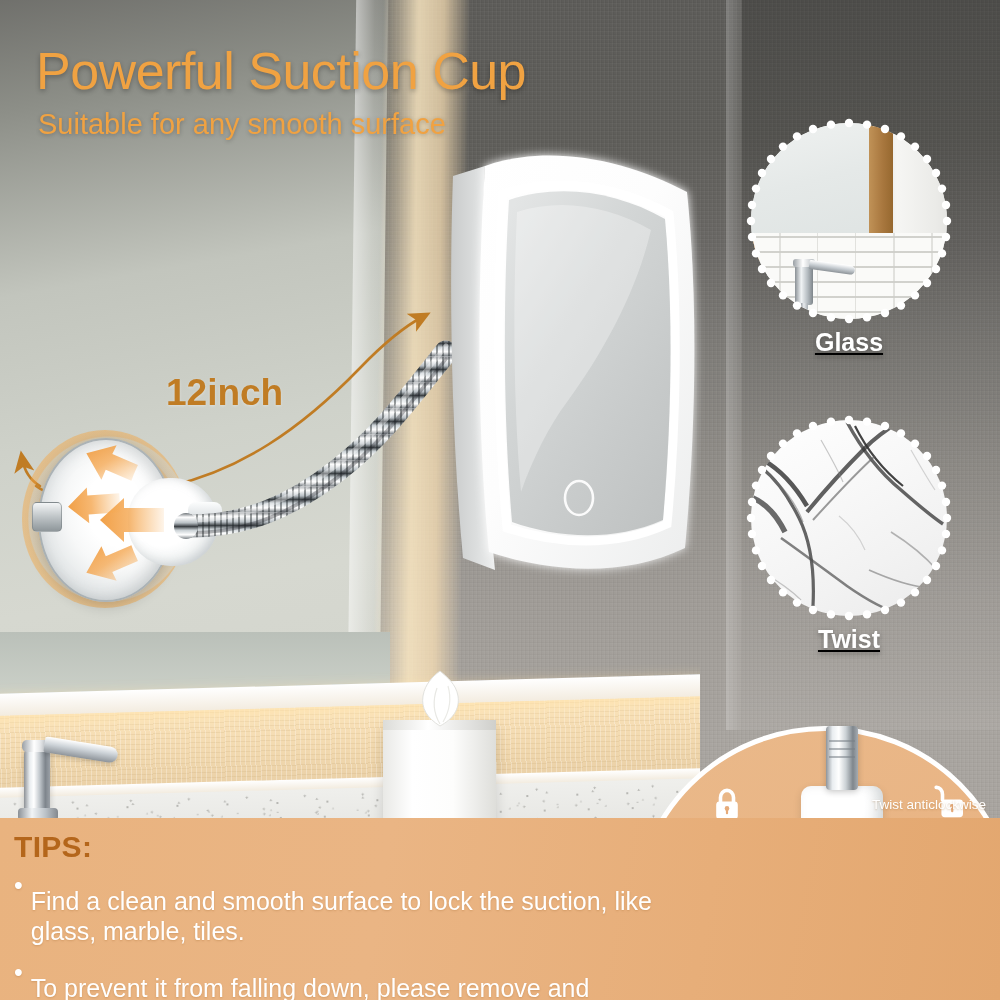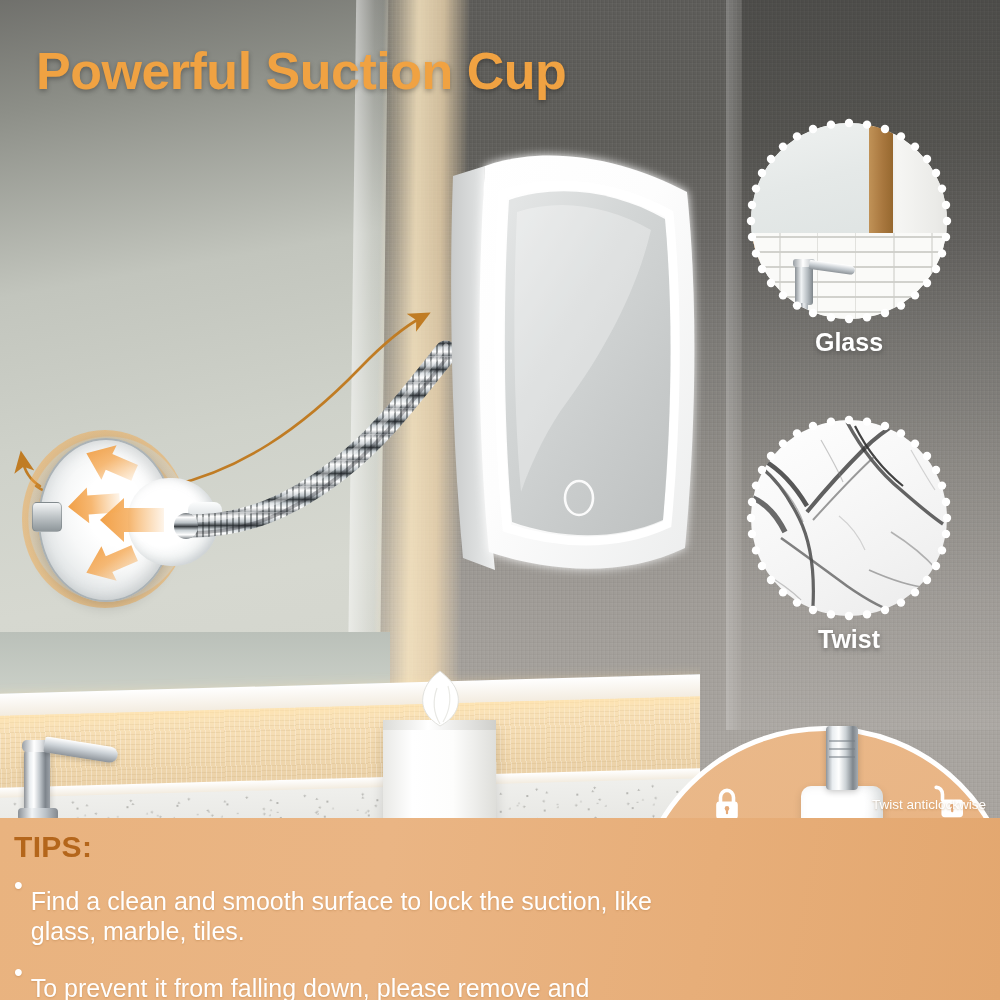--- a/index.html
+++ b/index.html
@@ -148,21 +148,21 @@
     position:absolute; left:383px; top:88px; width:113px; height:10px;
     background:linear-gradient(90deg,#dcdcd8,#ffffff 40%,#cfcfcb);
   }
   .tissue-paper {
     position:absolute; left:407px; top:36px; width:66px; height:60px;
   }
 
   
   .title {
     position:absolute; left:36px; top:41px;
-    font-size:52px; font-weight:700; letter-spacing:-0.5px;
+    font-size:52px; font-weight:400; letter-spacing:-0.5px;
     color:#f0a242;
     text-shadow:0 2px 5px rgba(0,0,0,.30);
     white-space:nowrap;
   }
   .subtitle {
     position:absolute; left:38px; top:108px;
     font-size:29px; font-weight:400;
     color:#f0a242;
     text-shadow:0 1px 4px rgba(0,0,0,.26);
     white-space:nowrap;
@@ -221,21 +221,21 @@
   .inch-label {
     position:absolute; left:166px; top:372px;
     font-size:37px; font-weight:700;
     color:#c07c24;
     text-shadow:0 1px 3px rgba(255,255,255,.35);
     white-space:nowrap;
   }
   .measure-arrow { position:absolute; left:0px; top:290px; width:470px; height:230px; }
 
   
-  .callout { position:absolute; }
+  .callout { position:absolute;text-decoration:underline; }
   .callout-circle {
     position:relative; width:196px; height:196px; border-radius:50%;
     overflow:hidden;
     box-shadow:0 0 0 0 rgba(0,0,0,0);
   }
   .scallop {
     position:absolute; left:-9px; top:-9px; width:214px; height:214px;
     border-radius:50%;
     pointer-events:none;
   }
@@ -414,30 +414,32 @@
     <div class="tissue-box"></div>
     <div class="tissue-top"></div>
     <svg class="tissue-paper" viewBox="0 0 66 60">
       <path d="M33 58 C20 50 14 40 16 28 C18 16 26 8 33 3 C40 9 49 16 51 28 C53 41 46 51 33 58 Z" fill="#ffffff" stroke="#e2e2de" stroke-width="1"></path>
       <path d="M33 56 C27 46 25 34 30 20" fill="none" stroke="#e8e8e4" stroke-width="1.2"></path>
       <path d="M36 54 C42 44 45 32 41 18" fill="none" stroke="#eaeae6" stroke-width="1.2"></path>
     </svg>
   </div>
 
   <div class="title">Powerful Suction Cup</div>
+  <div class="subtitle">Suitable for any smooth surface</div>
 
   <svg class="measure-arrow" viewBox="0 0 470 230">
     <defs>
       <marker id="ah" markerWidth="9" markerHeight="9" refX="5.5" refY="4.5" orient="auto">
         <path d="M0,0.6 L8.4,4.5 L0,8.4 L2.1,4.5 Z" fill="#c07c24"></path>
       </marker>
     </defs>
     <path d="M36,196 C60,214 110,210 170,196 C240,180 300,140 360,78 C385,52 405,36 424,26" fill="none" stroke="#c07c24" stroke-width="2.6" stroke-linecap="round" marker-end="url(#ah)"></path>
     <path d="M40,196 C30,190 24,180 22,168" fill="none" stroke="#c07c24" stroke-width="2.6" stroke-linecap="round" marker-end="url(#ah)"></path>
   </svg>
+  <div class="inch-label">12inch</div>
 
   <div class="cup-wrap">
     <div class="cup-rings"></div>
     <div class="cup-disc"></div>
     <div class="cup-lever"></div>
     <div class="cup-hub"></div>
     <div class="cup-neck"></div>
     <svg style="position:absolute;left:0;top:0;width:200px;height:192px;" viewBox="0 0 200 192">
       <defs>
         <linearGradient id="agL" x1="1" y1="0" x2="0" y2="0">

